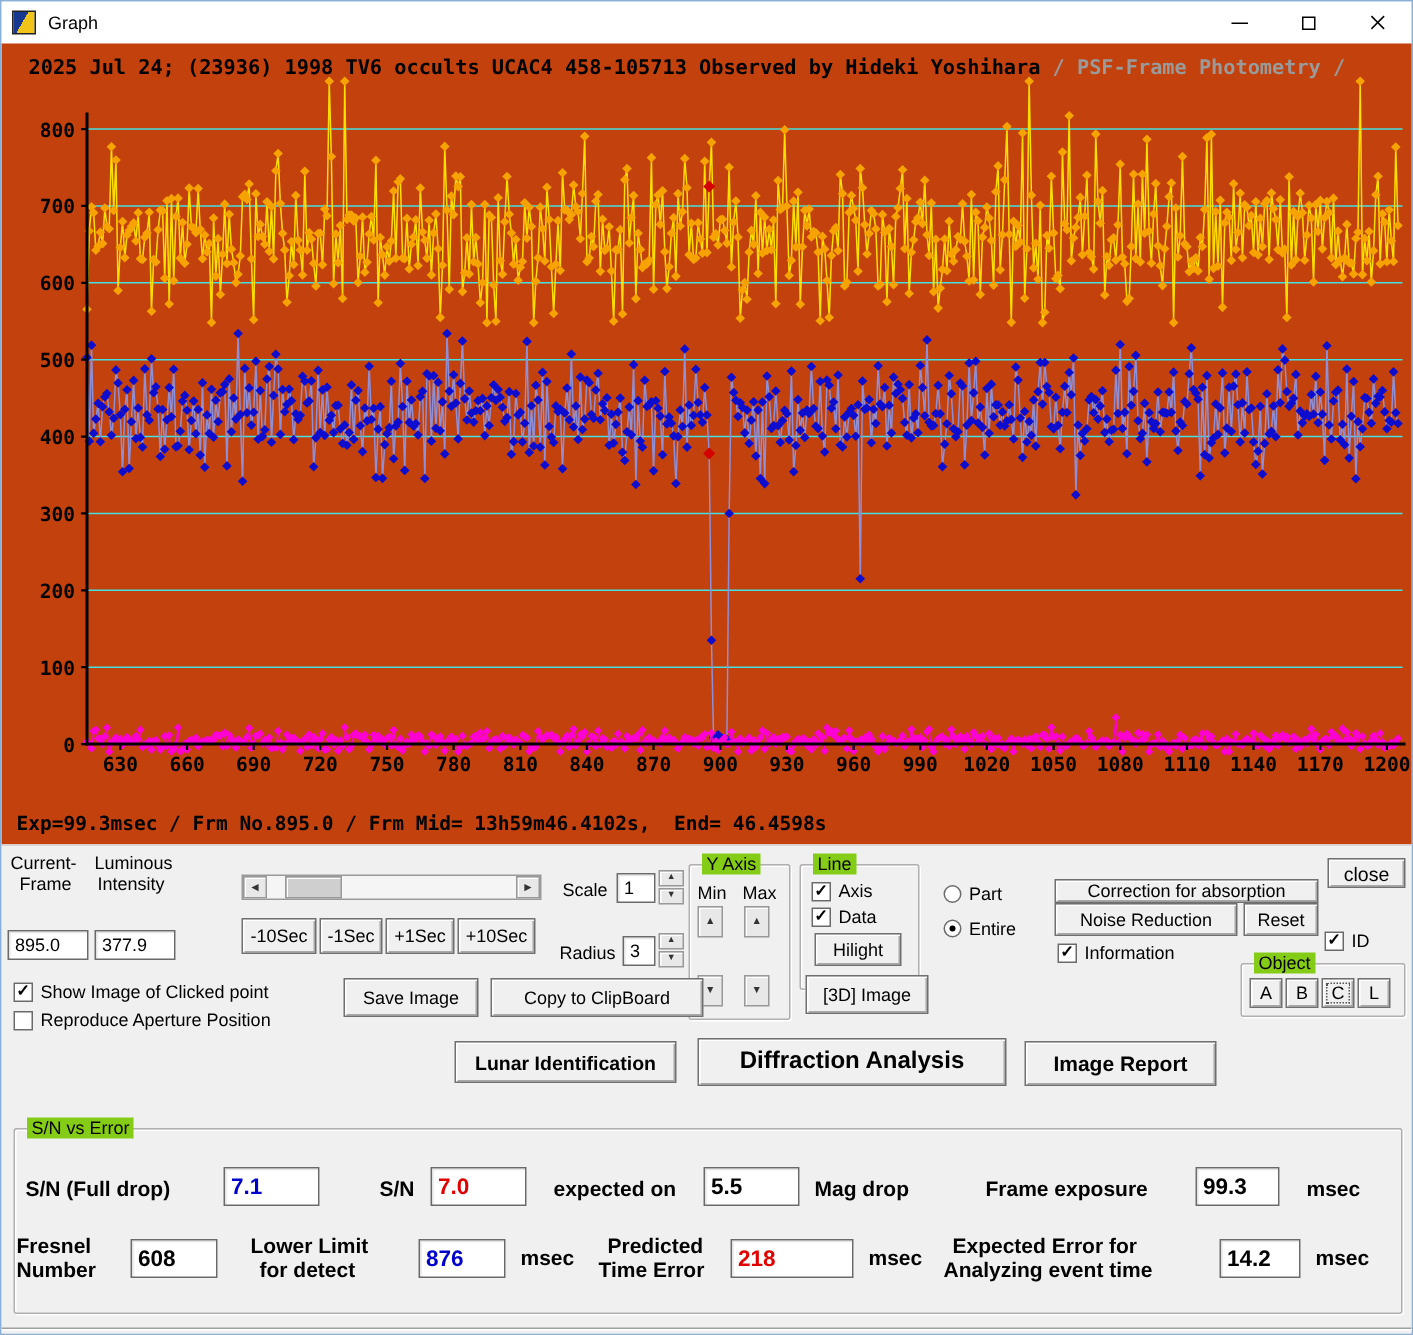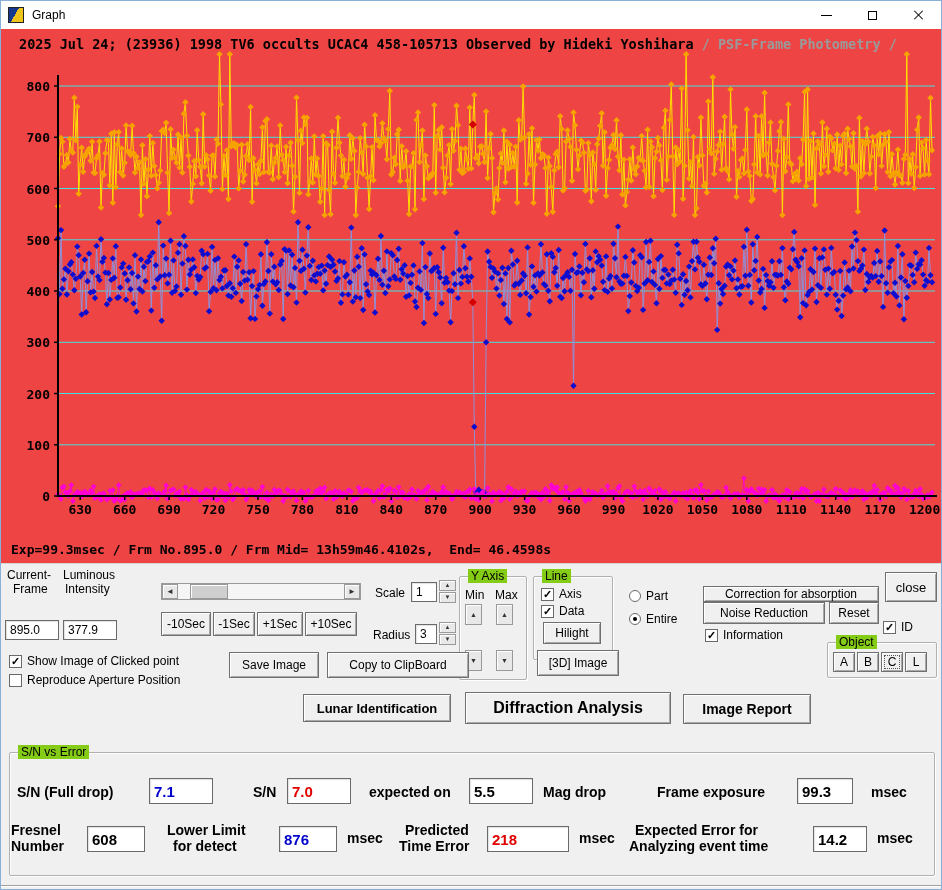--- a/index.html
+++ b/index.html
@@ -13,21 +13,21 @@
   .tb-btns{margin-left:auto;display:flex;height:28px;}
   .tb-btn{width:46px;height:28px;display:flex;align-items:center;justify-content:center;cursor:default;}
   .min-glyph{width:11px;height:1px;background:#000;}
   .max-glyph{width:9px;height:9px;border:1px solid #000;}
   .x-glyph{position:relative;width:12px;height:12px;}
   .x-glyph::before,.x-glyph::after{content:"";position:absolute;left:5.5px;top:0;width:1px;height:12px;background:#000;}
   .x-glyph::before{transform:rotate(45deg);}
   .x-glyph::after{transform:rotate(-45deg);}
 
   
-  .chart-area{position:absolute;top:28px;left:0;width:942px;height:534px;background:#ef4444;}
+  .chart-area{position:absolute;top:28px;left:0;width:942px;height:534px;background:#c2410c;}
   #chart-svg{display:block;}
   .chart-title{font:bold 13.5px "DejaVu Sans Mono",monospace;fill:#000;}
   .tick{font:bold 13px "DejaVu Sans Mono",monospace;fill:#000;}
   .status-line{position:absolute;left:10px;top:513px;font:bold 13px "DejaVu Sans Mono",monospace;color:#000;white-space:pre;}
 
   
   .panel{position:absolute;top:562px;left:0;width:942px;height:328px;background:#f0f0f0;border-top:1px solid #d5d5d5;}
   .lbl{position:absolute;font-size:12px;color:#000;white-space:nowrap;}
   .lbl-b{position:absolute;font-size:14px;font-weight:bold;color:#000;white-space:nowrap;}
   .btn{position:absolute;background:#f0f0f0;border:1px solid #707070;box-shadow:inset 1px 1px 0 #fff,inset -1px -1px 0 #a8a8a8;font-family:"Liberation Sans",sans-serif;font-size:12px;color:#000;display:flex;align-items:center;justify-content:center;cursor:default;white-space:nowrap;}
@@ -216,21 +216,21 @@
     <label class="radio" style="left:628px;top:25px">
       <span class="rdo"></span>
       <span>Part</span>
     </label>
     <label class="radio" style="left:628px;top:48px">
       <span class="rdo sel"></span>
       <span>Entire</span>
     </label>
 
     <div class="btn" style="left:702px;top:22px;width:176px;height:16px">Correction for absorption</div>
-    <div class="btn" style="left:884px;top:8px;width:52px;height:30px;font-size:13px">close</div>
+    <div class="btn" style="left:884px;top:8px;width:52px;height:20px;font-size:13px">close</div>
     <div class="btn" style="left:702px;top:38px;width:122px;height:22px">Noise Reduction</div>
     <div class="btn" style="left:828px;top:38px;width:50px;height:22px">Reset</div>
 
     <label class="cb" style="left:704px;top:64px">
       <span class="cbx">✓</span>
       <span>Information</span>
     </label>
     <label class="cb" style="left:882px;top:56px">
       <span class="cbx">✓</span>
       <span>ID</span>

